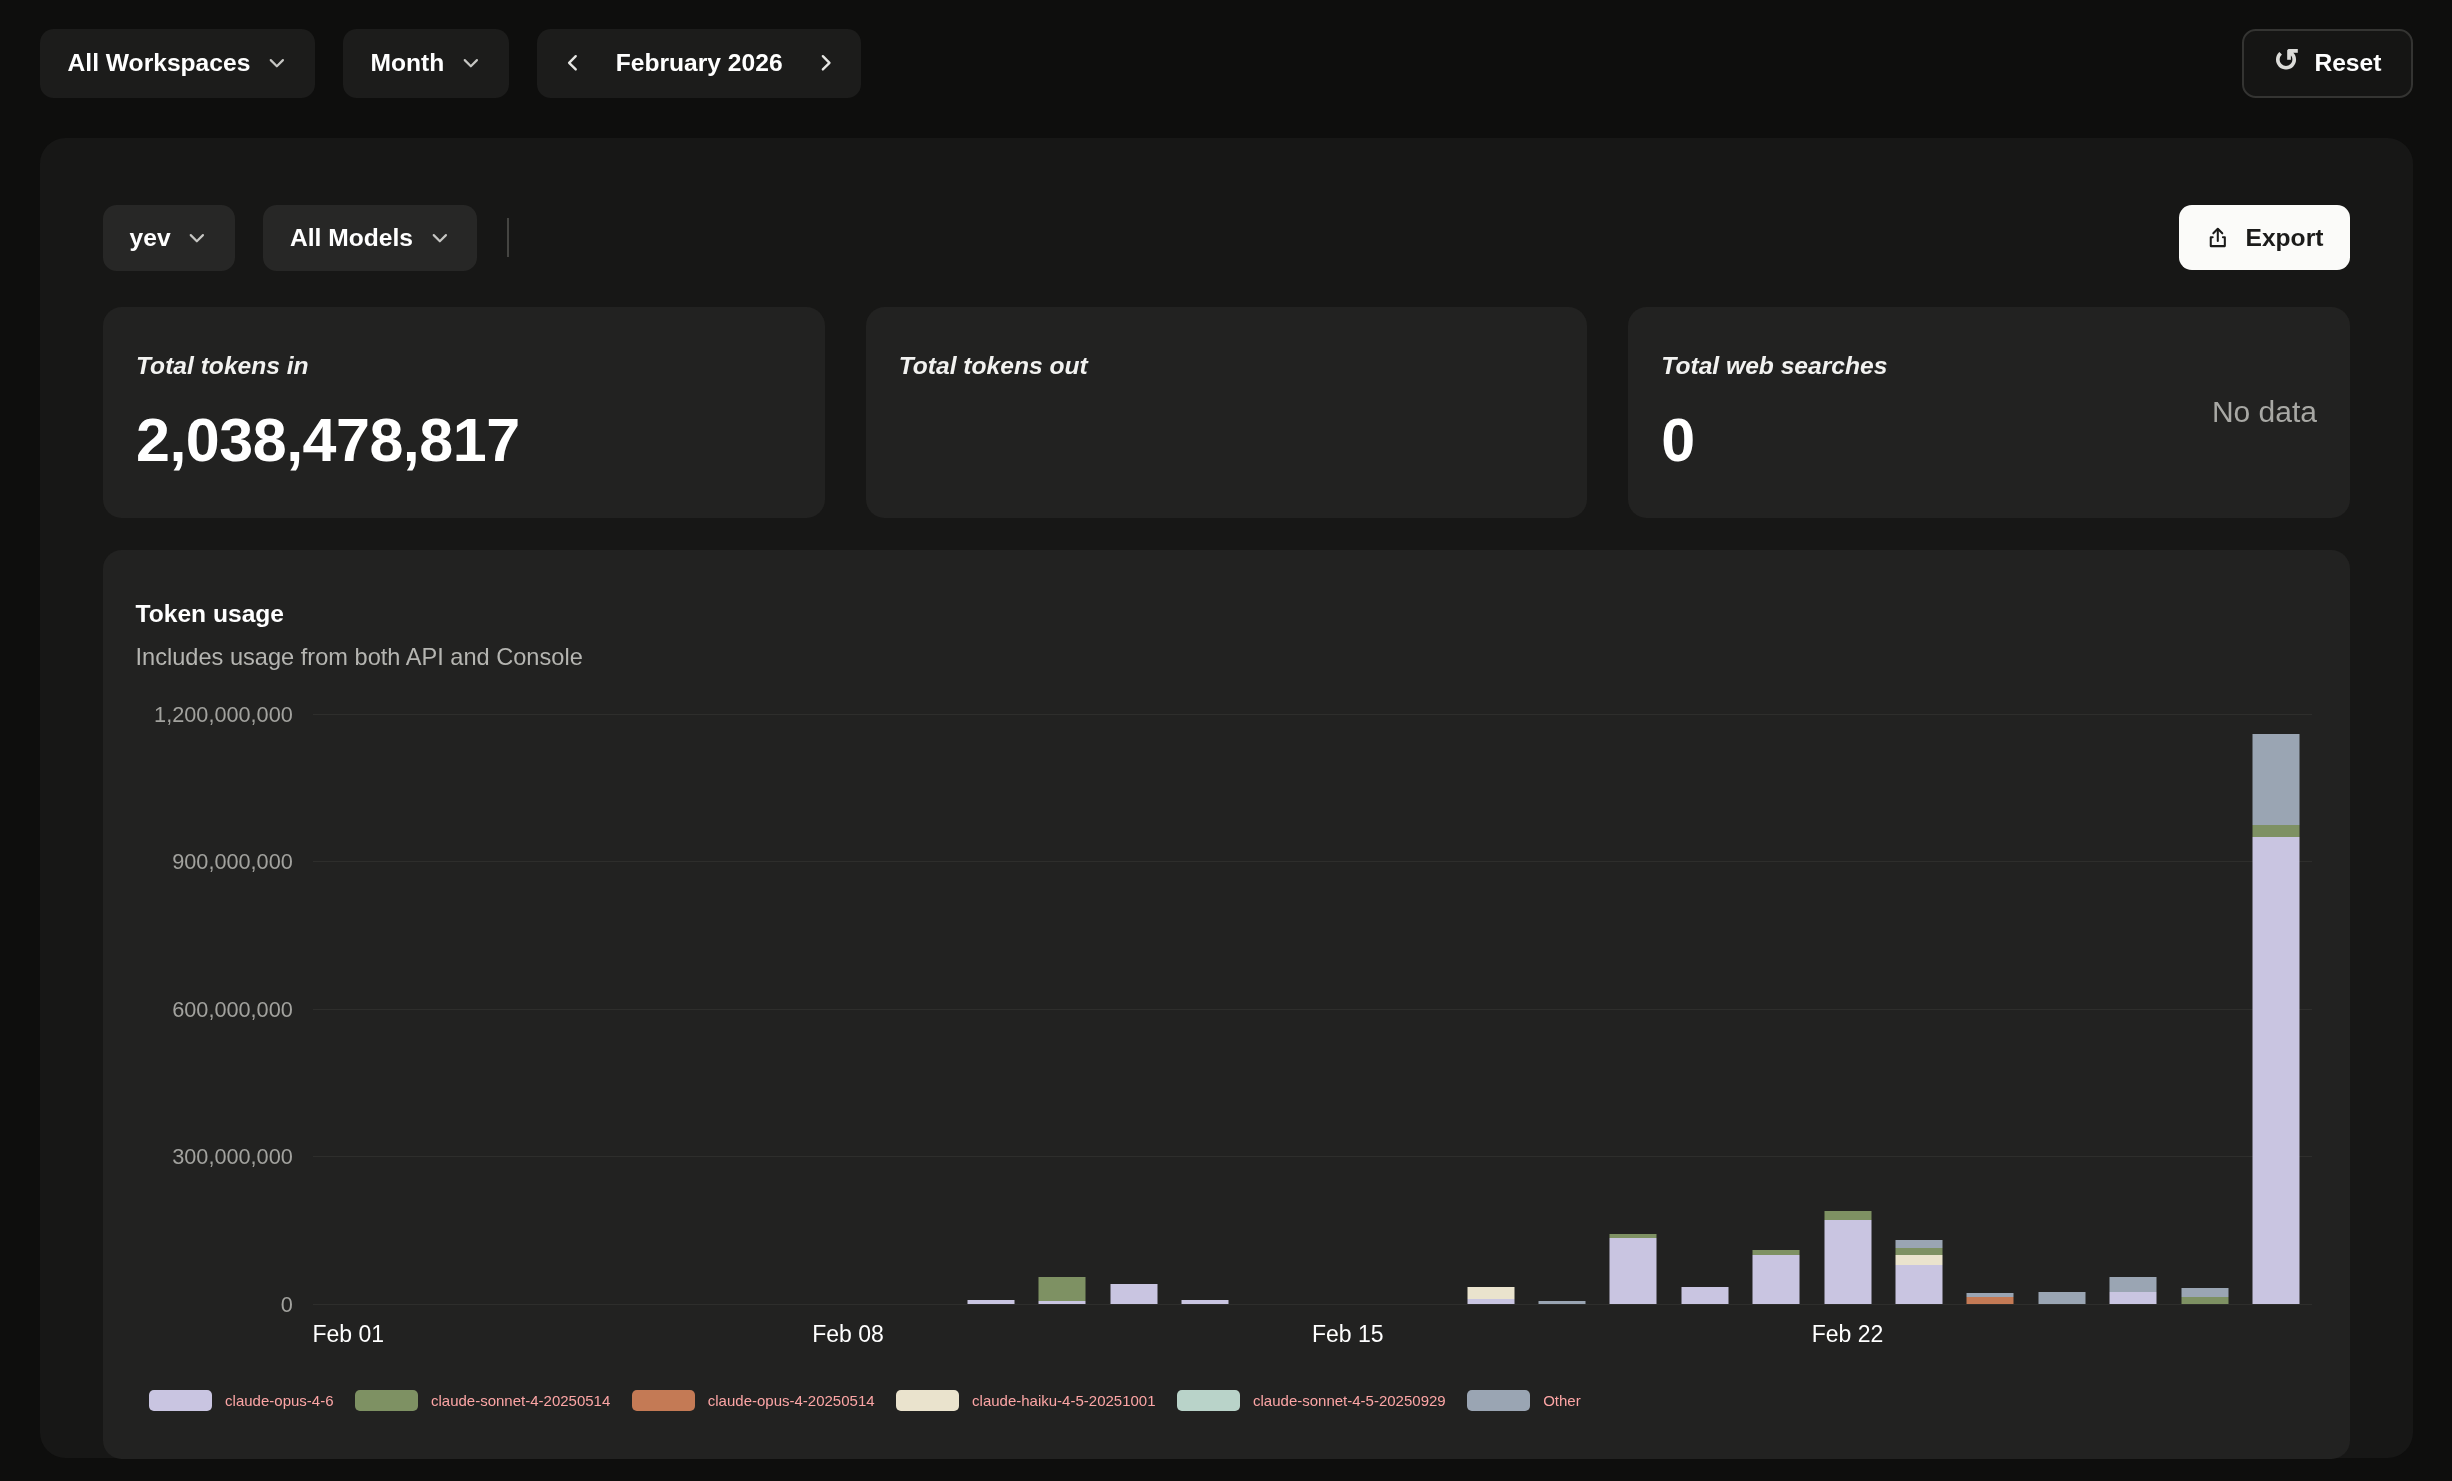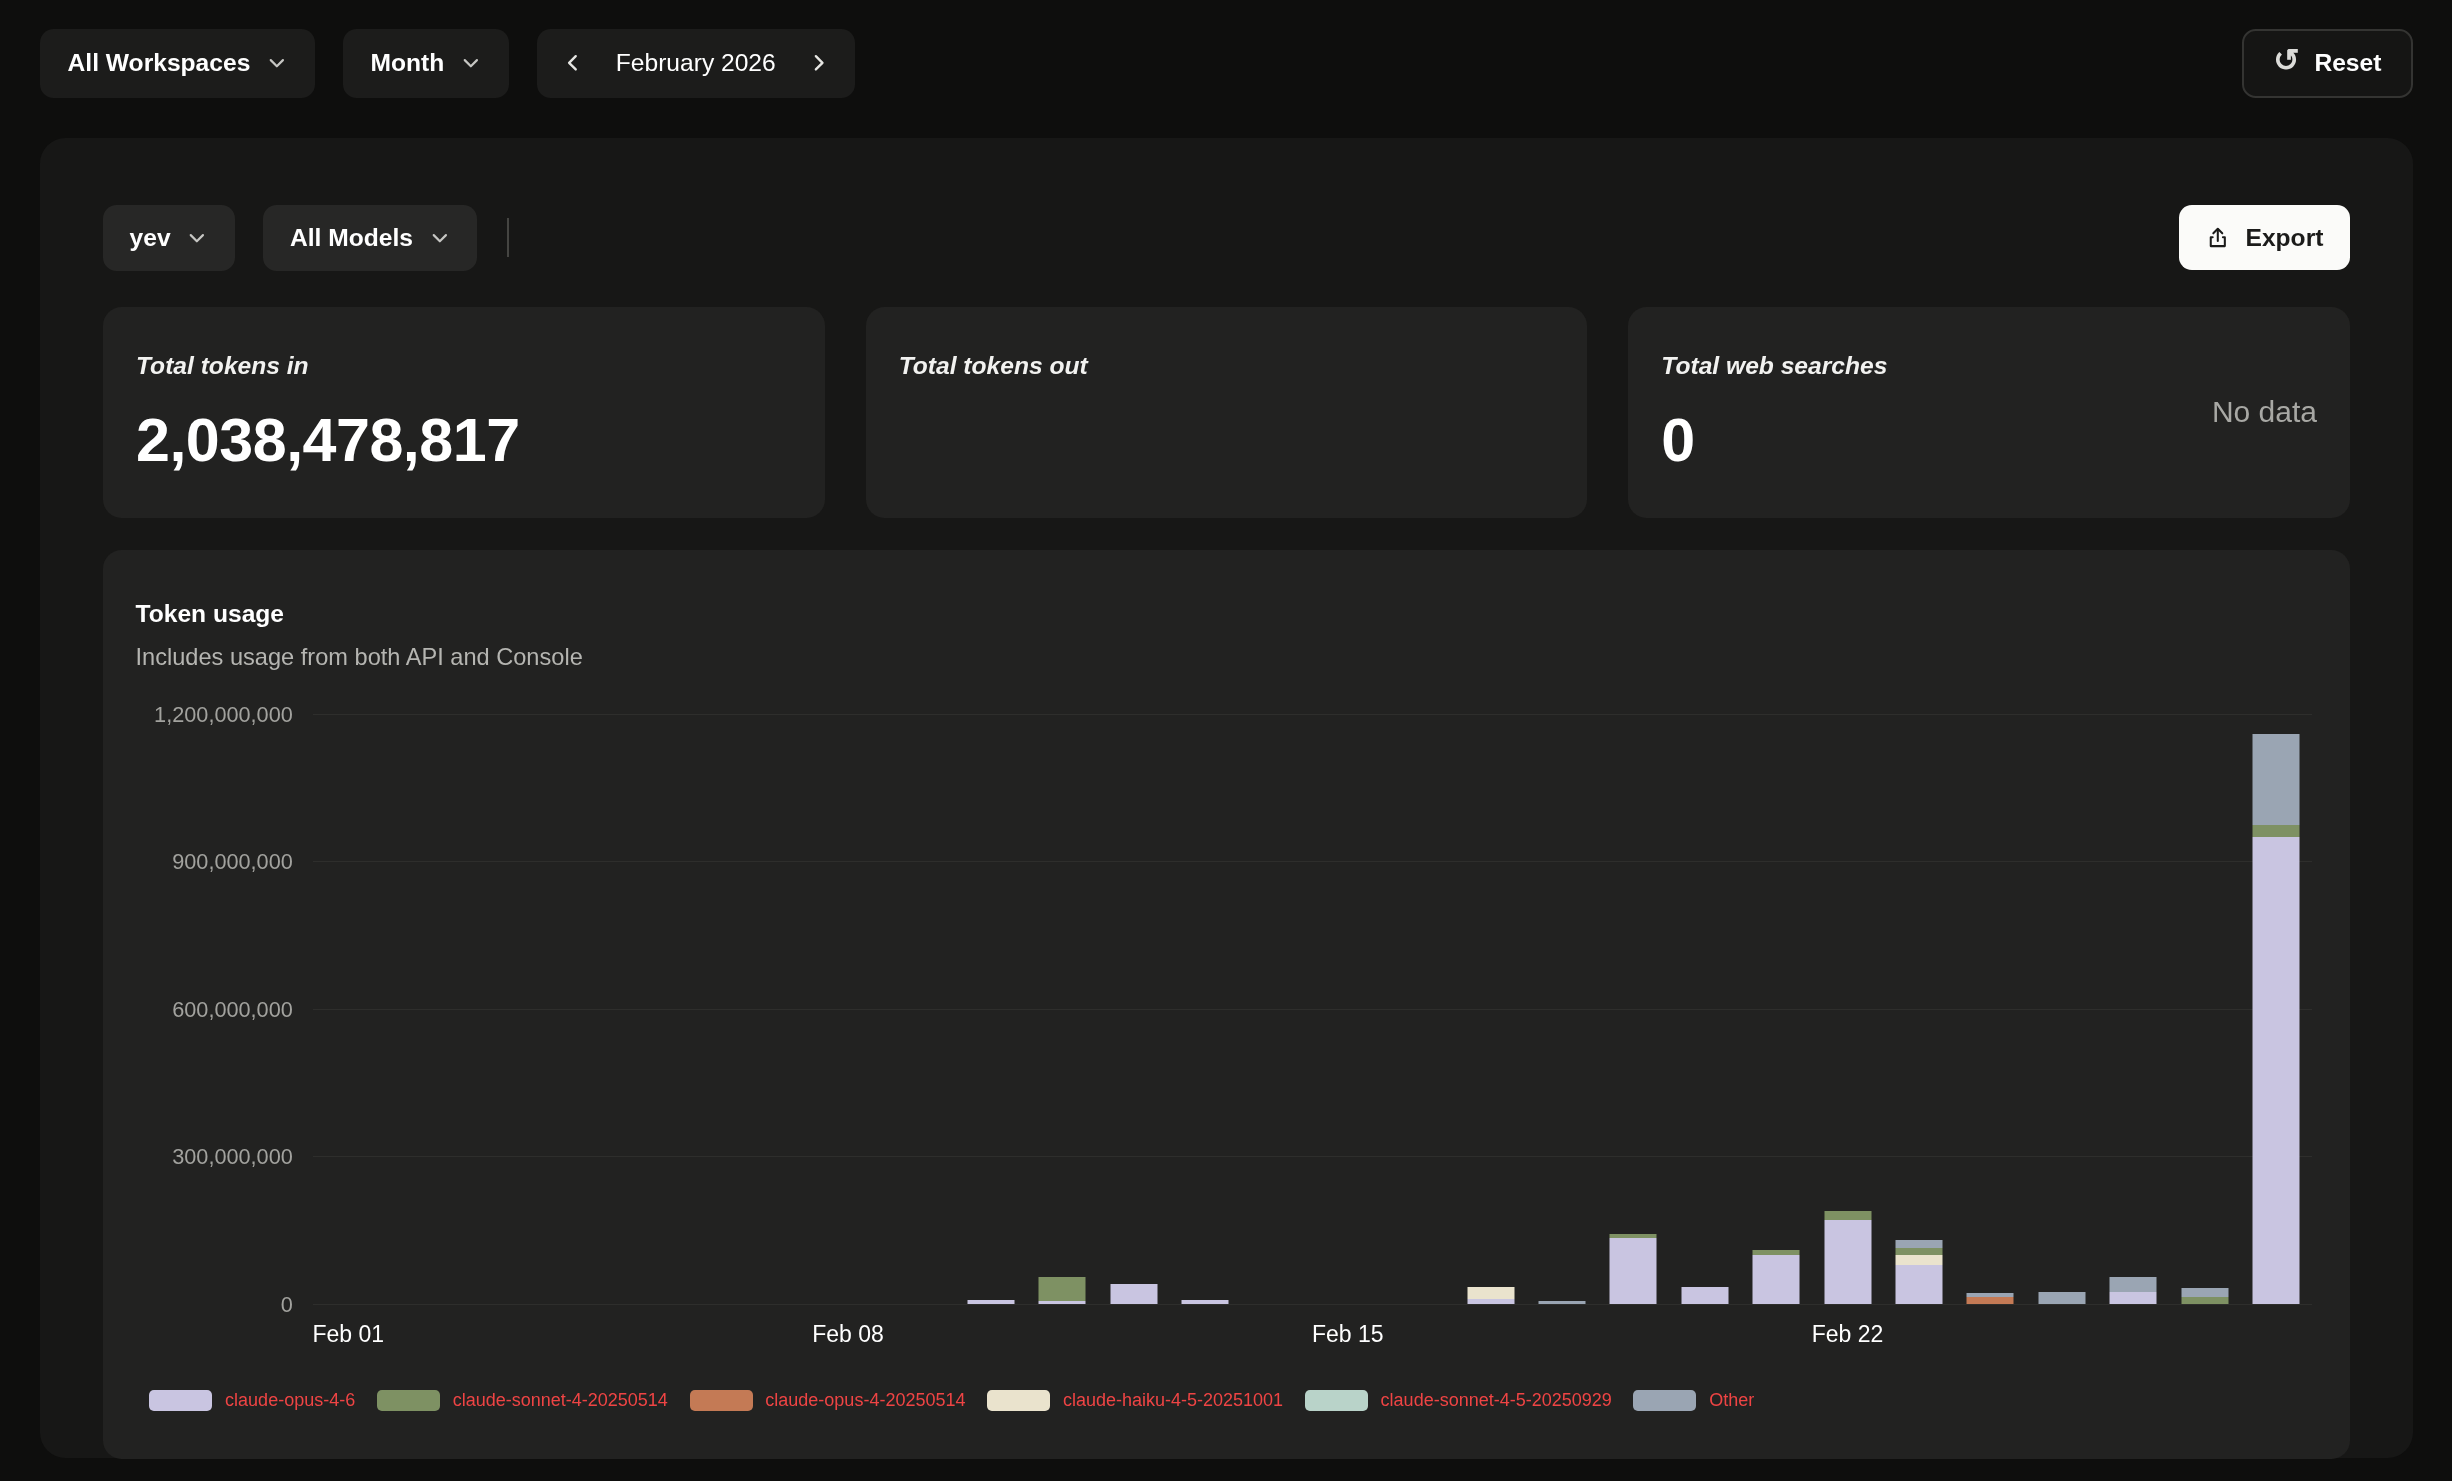--- a/index.html
+++ b/index.html
@@ -3,21 +3,21 @@
 <meta charset="utf-8">
 <style>
   html,body{margin:0;padding:0;}
   body{width:2453px;height:1482px;background:#0e0e0d;font-family:"Liberation Sans",sans-serif;color:#fff;overflow:hidden;}
   button{font-family:inherit;}
   .topbar{display:flex;align-items:center;gap:27.6px;margin:28.6px 40px 0;}
   .pill{height:69px;background:#1c1c1b;border:none;border-radius:13.8px;color:#fff;font-size:24.6px;font-weight:600;display:inline-flex;align-items:center;gap:15.8px;padding:0 27.6px;cursor:pointer;}
   .chev svg{display:block;}
   .month-nav{gap:23.6px;padding:0 15.8px;}
   .nav-btn{background:none;border:none;padding:7.9px;display:flex;align-items:center;cursor:pointer;color:#e6e6e3;}
-  .month-label{font-size:24.6px;font-weight:400;white-space:nowrap;}
+  .month-label{font-size:24.6px;font-weight:700;white-space:nowrap;}
   .reset-btn{margin-left:auto;height:69px;background:#151514;border:2px solid #343432;border-radius:13.8px;color:#fff;font-size:24.6px;font-weight:600;display:inline-flex;align-items:center;gap:14.8px;padding:0 29.6px;cursor:pointer;}
   .reset-icon{font-size:31.5px;line-height:1;color:#dcdcd9;transform:translateY(-2px);}
   .panel{margin:40px 40px 0;height:1320px;background:#171716;border-radius:25.6px;padding:67px 63px 0;box-sizing:border-box;}
   .filter-row{display:flex;align-items:center;}
   .fpill{height:66px;background:#272726;border:none;border-radius:13.8px;color:#fff;font-size:24.6px;font-weight:600;display:inline-flex;align-items:center;gap:15.8px;padding:0 26.6px;cursor:pointer;}
   .fgap{margin-right:28.6px;}
   .fdivider{width:2px;height:39px;background:#454542;margin:0 29.6px;}
   .export-btn{margin-left:auto;height:65px;background:#fbfbf9;border:none;border-radius:12.8px;color:#1b1b1a;font-size:24.6px;font-weight:600;display:inline-flex;align-items:center;gap:14.8px;padding:0 26.6px;cursor:pointer;}
   .stats-row{display:flex;gap:41px;margin-top:36px;}
   .stat-card{flex:1;height:211px;background:#222221;border-radius:18.7px;padding:45px 33px 0;position:relative;box-sizing:border-box;}
@@ -31,21 +31,21 @@
   .y-axis{width:177px;height:590px;position:relative;flex:none;}
   .ytick{position:absolute;right:19.7px;font-size:21.7px;color:#a2a29e;line-height:27.6px;white-space:nowrap;}
   .plot{flex:1;height:590px;position:relative;margin-right:5.9px;}
   .gridline{position:absolute;left:0;right:0;height:1px;background:#2e2e2c;}
   .xtick{position:absolute;top:calc(100% + 15.8px);transform:translateX(-50%);font-size:23px;color:#ffffff;white-space:nowrap;}
   .bar{position:absolute;bottom:1px;width:47px;transform:translateX(-50%);display:flex;flex-direction:column-reverse;}
   .bar-seg{width:100%;}
   .legend{display:flex;align-items:center;flex-wrap:wrap;column-gap:21.7px;row-gap:11.8px;margin:85px 0 0 13.8px;}
   .legend-item{display:flex;align-items:center;gap:12.8px;}
   .swatch{width:63px;height:20.7px;border-radius:4.9px;flex:none;}
-  .legend-label{font-size:18px;color:#ef4444;white-space:nowrap;}
+  .legend-label{font-size:15px;color:#fca5a5;white-space:nowrap;}
 </style>
 </head>
 <body>
 
 <div class="topbar">
   <button class="pill">
     <span>All Workspaces</span>
     <span class="chev">
         <svg width="21.7" height="21.7" viewBox="0 0 16 16" fill="none">
           <path d="M3.5 6L8 10.5L12.5 6" stroke="#c6c6c3" stroke-width="1.6" stroke-linecap="round" stroke-linejoin="round"></path>

